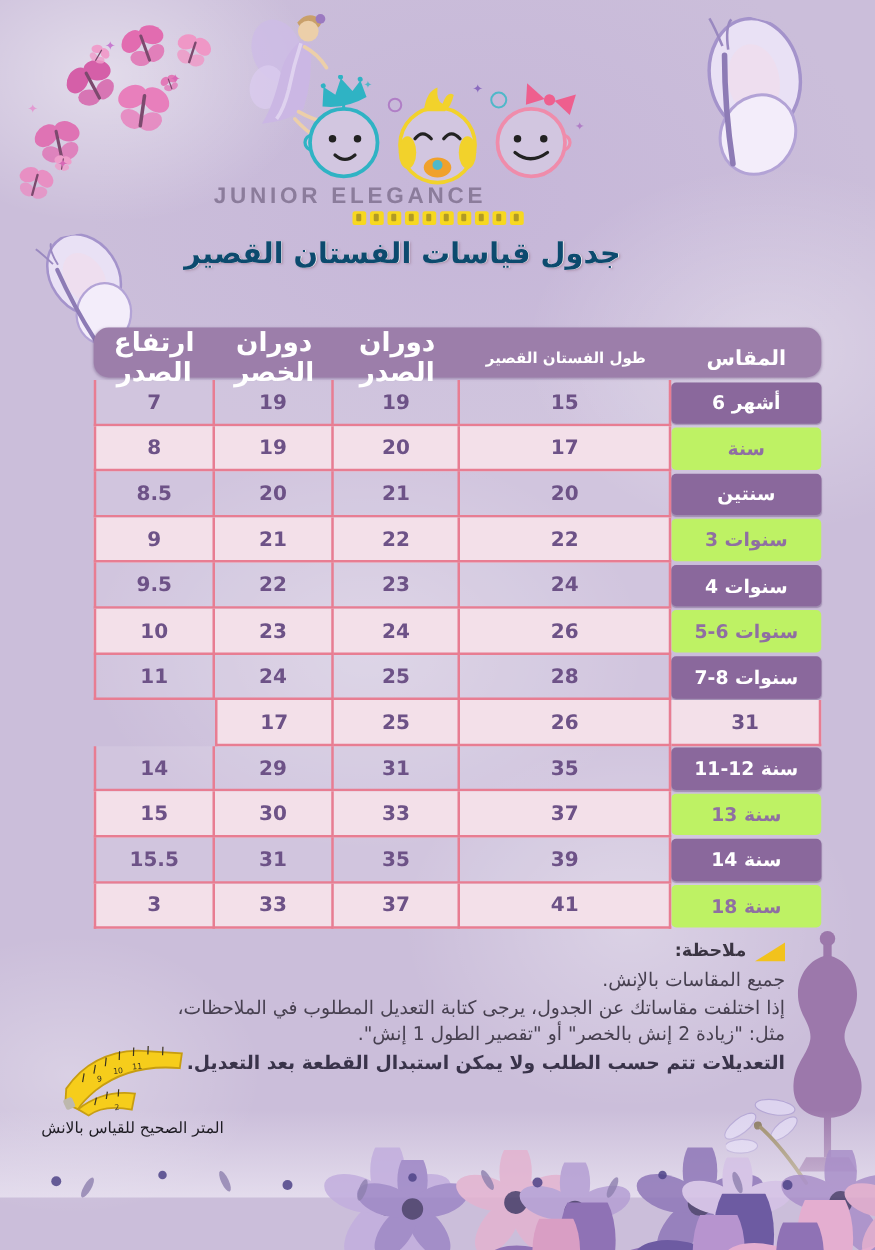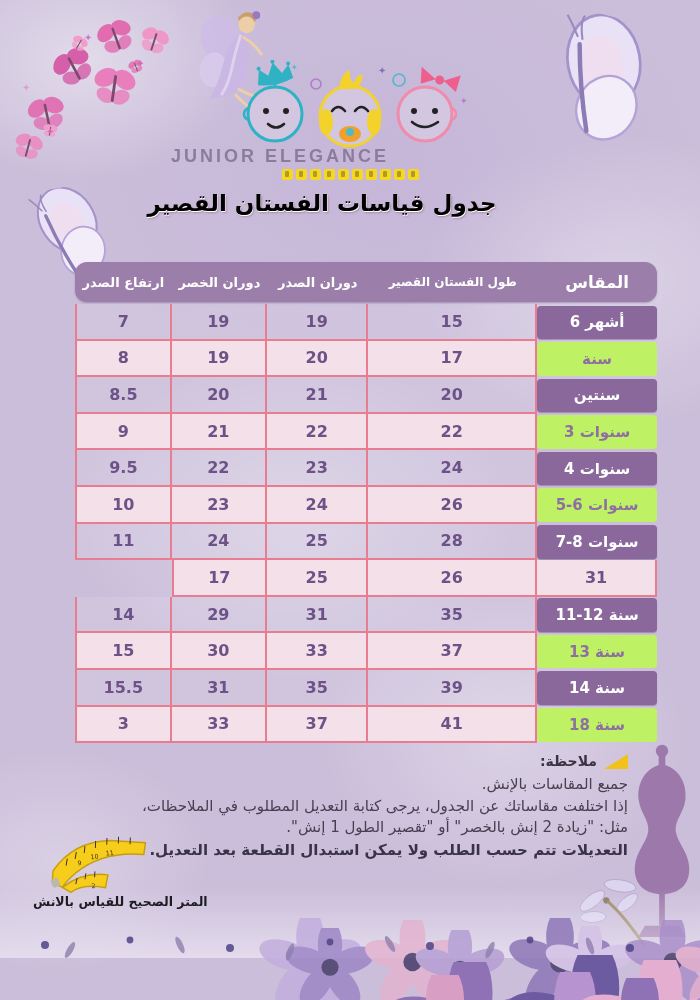--- a/index.html
+++ b/index.html
@@ -20,49 +20,49 @@
   .logo-faces{left:228px;top:60px;width:244px;height:92px;z-index:2}
   .brand{left:0;top:146px;width:560px;text-align:center;z-index:2;
     font-family:"Liberation Sans",sans-serif;font-size:18px;font-weight:600;
     letter-spacing:3px;color:#8b7c9b}
   .tiles{left:0;top:169px;width:700px;display:flex;justify-content:center;gap:3px;z-index:2}
   .tile{width:11px;height:11px;background:#f7d820;border-radius:2px;position:relative}
   .tile::after{content:"";position:absolute;left:3px;top:2px;width:4px;height:6px;background:#6b5b2a;opacity:.5;border-radius:1px}
   .doodle{z-index:1;font-size:10px}
   
   .title{left:0;top:190px;width:644px;text-align:center;z-index:2;
-    font-size:23px;font-weight:bold;color:#000000;direction:rtl;
+    font-size:23px;font-weight:bold;color:#0c4a6e;direction:rtl;
     text-shadow:0.5px 0.5px 0 #fff,1.5px 1.5px 2px rgba(120,70,90,.35)}
   
   .size-table{left:75px;top:262px;width:582px;z-index:2}
   .thead{height:40px;background:#9c7eaa;border-radius:12px;display:grid;
     grid-template-columns:20.6% 29% 17.4% 16.4% 16.6%;direction:rtl;align-items:center;
     color:#fff;text-align:center;box-shadow:0 1px 2px rgba(90,60,110,.35)}
-  .hcell{font-size:13px;font-weight:bold}
+  .hcell{font-size:21px;font-weight:bold}
   .hcell.hsize{font-size:16.5px}
   .hcell.hlen{font-size:12px}
   .tbody{margin-top:2px}
   .trow{display:grid;grid-template-columns:20.6% 29% 17.4% 16.4% 16.6%;direction:rtl;height:36.6px}
   .cell{display:flex;align-items:center;justify-content:center;box-sizing:border-box}
   .cell.val{font-size:16px;font-weight:bold;color:#6d5287;
     border-bottom:2px solid #e87d92;border-right:2px solid #e87d92}
   .cell.val:last-child{border-left:2px solid #e87d92}
   .trow.dark .cell.val{background:rgba(255,255,255,.12)}
   .trow.light .cell.val{background:#f3e0e9}
   .cell.size{direction:ltr;font-size:15px;margin:1.5px 0;border-radius:4px}
   .trow.dark .cell.size{background:#8a689c;color:#fff;font-weight:bold;box-shadow:0 1px 1px rgba(90,60,110,.4)}
   .trow.light .cell.size{background:#bef264;color:#8f6fa2;font-weight:bold}
   
   .notes{top:751px;right:72px;width:556px;z-index:2;direction:rtl;text-align:right;
     color:#474050;font-size:15px;line-height:1.44}
   .nhead{display:flex;align-items:center;gap:7px;font-size:14px;font-weight:bold;color:#3a3442;margin-bottom:3px}
   .tri-icon{width:0;height:0;border-bottom:15px solid #f2c21c;border-left:24px solid transparent;display:inline-block}
   .nline{white-space:nowrap}
   .nbold{font-weight:bold;color:#39334a;margin-top:1px}
-  .tape-caption{left:33px;top:894px;z-index:5;font-size:12.5px;font-weight:bold;color:#1d1b22;
+  .tape-caption{left:33px;top:894px;z-index:5;font-size:12.5px;font-weight:normal;color:#1d1b22;
     direction:rtl;white-space:nowrap}
   
   .decor{z-index:1}
   .front{z-index:3}
 </style>
 </head>
 <body>
 
 <svg width="0" height="0" style="position:absolute">
   <defs>

